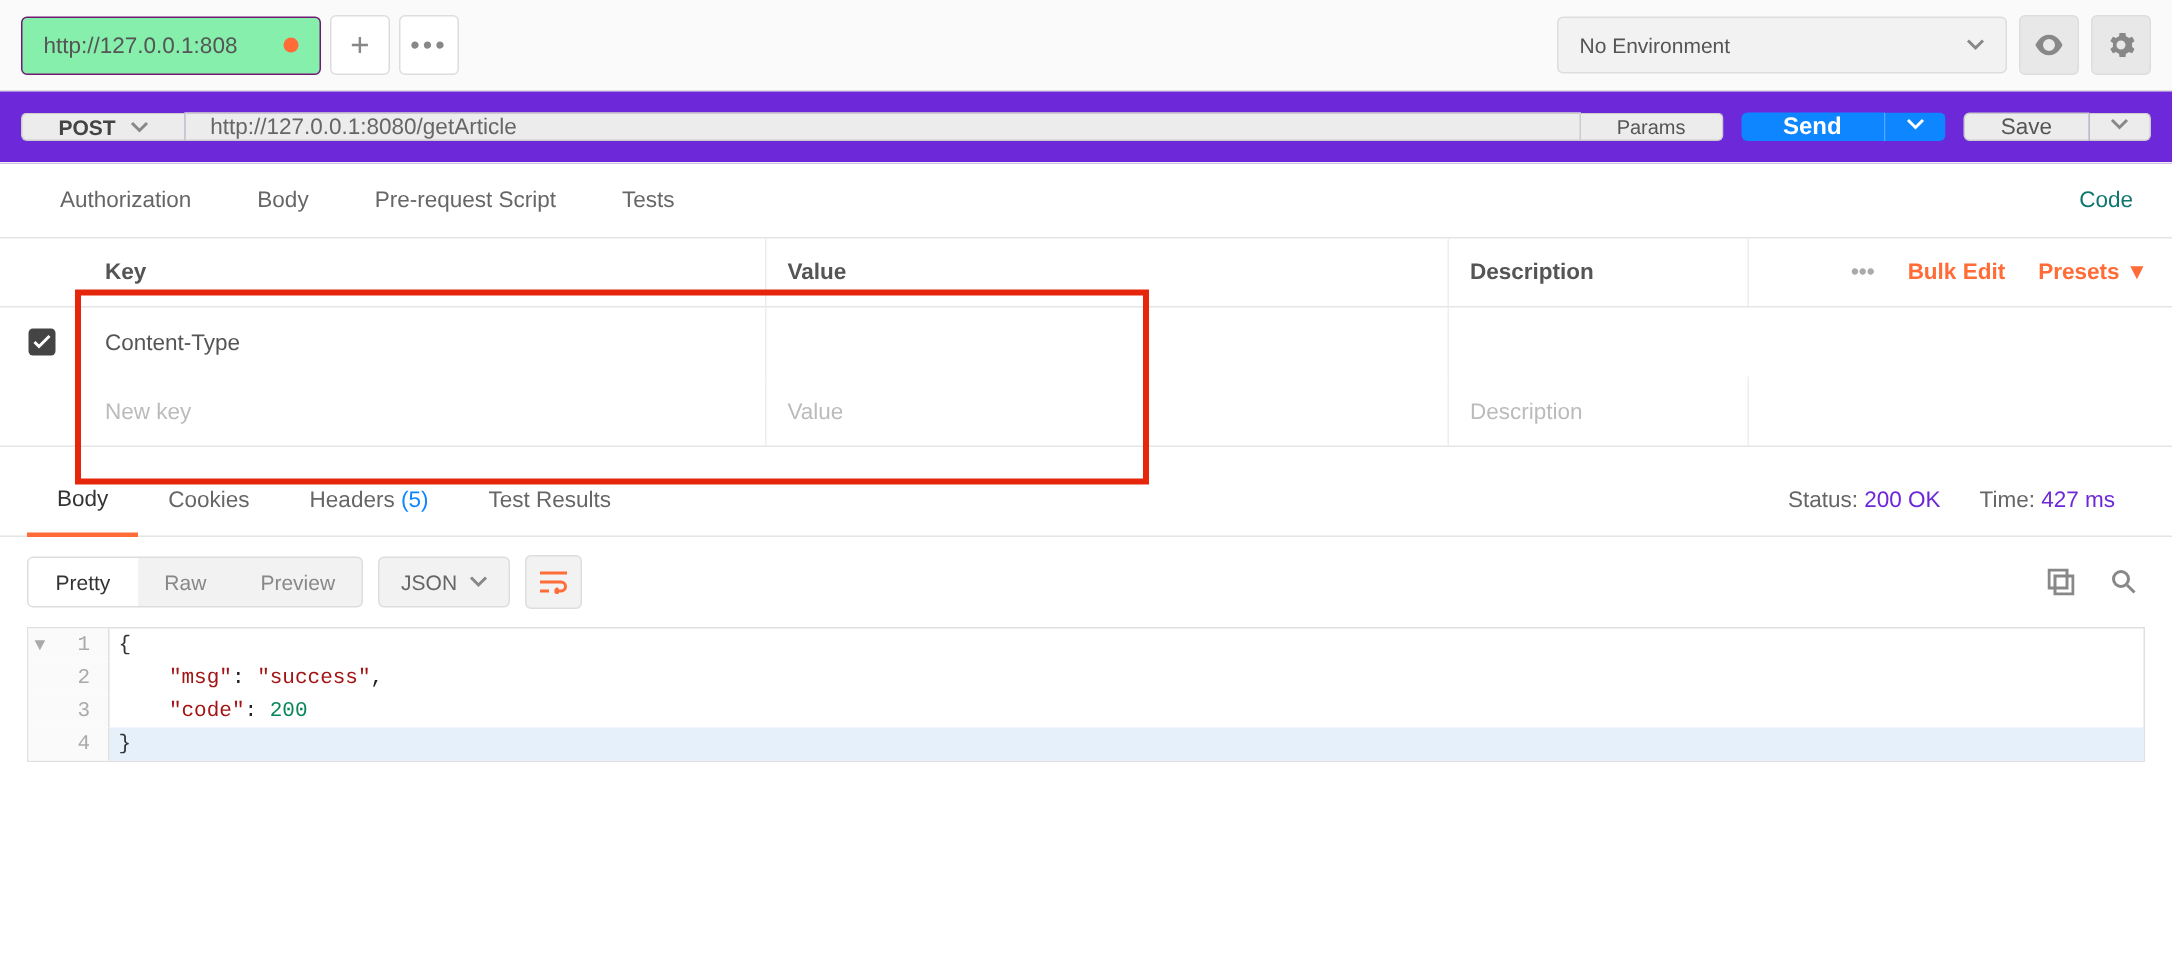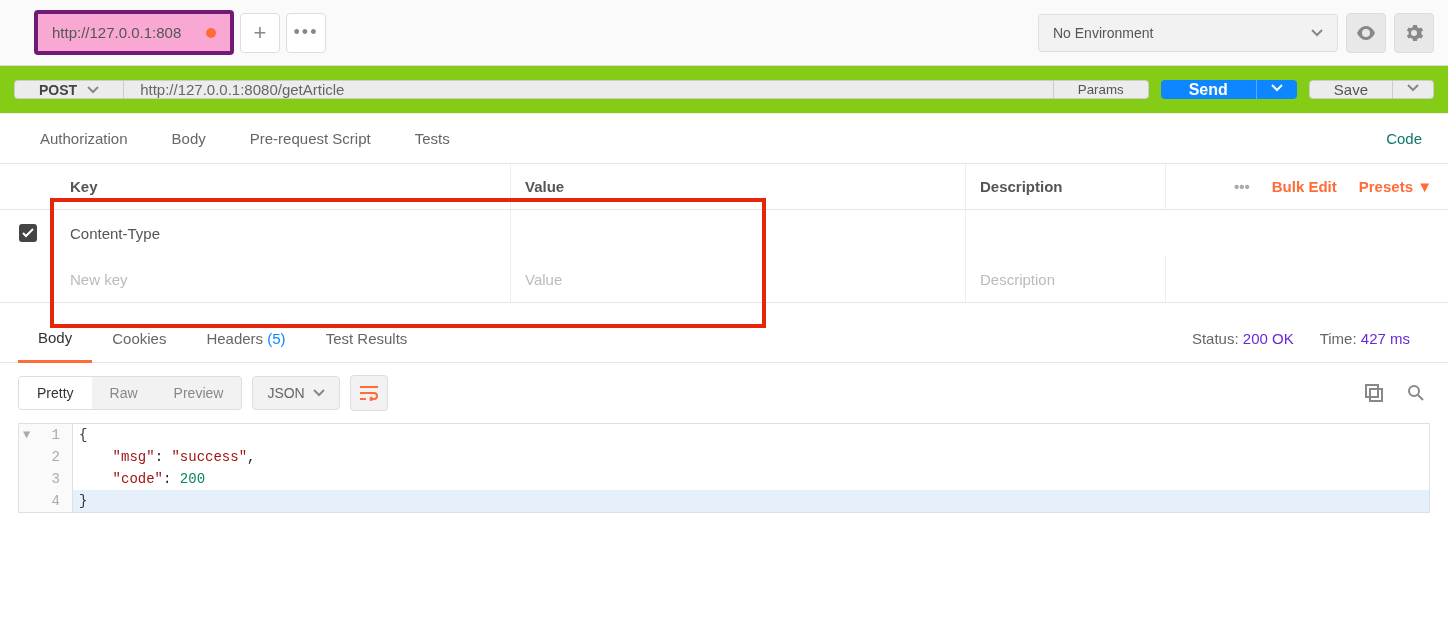--- a/index.html
+++ b/index.html
@@ -1,28 +1,28 @@
 <!DOCTYPE html>
 <html><head>
 <meta charset="utf-8">
 <style>
 * { box-sizing: border-box; margin: 0; padding: 0; }
 body { font-family: -apple-system, BlinkMacSystemFont, "Segoe UI", Helvetica, Arial, sans-serif; font-size: 14px; color: #333; background: #fff; width: 1448px; }
 
 .top-bar { display: flex; justify-content: space-between; align-items: center; padding: 10px 14px; border-bottom: 1px solid #ddd; background: #fafafa; }
 .tabs-area { display: flex; align-items: center; gap: 6px; }
-.tab { display: flex; align-items: center; background: #f9a8d4; border: 4px solid #701a75; border-radius: 4px; padding: 10px 14px; gap: 8px; min-width: 200px; margin-left: 20px; }
+.tab { display: flex; align-items: center; background: #86efac; border: 1px solid #701a75; border-radius: 4px; padding: 10px 14px; gap: 8px; min-width: 200px; }
 .tab-title { color: #555; font-size: 15px; overflow: hidden; white-space: nowrap; text-overflow: ellipsis; max-width: 140px; }
 .tab-dot { width: 10px; height: 10px; border-radius: 50%; background: #ff6c37; margin-left: auto; }
 .sq-btn { width: 40px; height: 40px; border: 1px solid #ddd; border-radius: 4px; background: #fff; display:flex; align-items:center; justify-content:center; color:#888; cursor:pointer; }
 .top-right { display:flex; align-items:center; gap: 8px; }
 .env-select { display:flex; align-items:center; justify-content:space-between; border:1px solid #ddd; border-radius:4px; background:#f2f2f2; padding: 10px 14px; width: 300px; color:#555; cursor:pointer; }
 .icon-btn { width: 40px; height: 40px; background:#e8e8e8; border:1px solid #ddd; border-radius:4px; display:flex; align-items:center; justify-content:center; color:#777; cursor:pointer; }
 
-.req-bar { display:flex; align-items:stretch; padding: 14px; gap: 0; background:#84cc16; border-bottom:1px solid #eee; }
+.req-bar { display:flex; align-items:stretch; padding: 14px; gap: 0; background:#6d28d9; border-bottom:1px solid #eee; }
 .method-dd { display:flex; align-items:center; gap:10px; border:1px solid #ccc; border-right:none; border-radius:4px 0 0 4px; padding: 0 24px; background:#ececec; color:#444; font-weight:600; cursor:pointer; }
 .url-input { flex:1; border:1px solid #ccc; padding: 0 16px; font-size:15px; color:#666; background:#ececec; outline:none; }
 .params-btn { border:1px solid #ccc; border-left:none; border-radius:0 4px 4px 0; padding: 0 24px; background:#ececec; color:#555; cursor:pointer; }
 .send-btn-group { display:flex; margin-left: 12px; }
 .send-btn { background:#0d86ff; color:#fff; border:none; padding: 0 28px; font-size:16px; font-weight:600; border-radius:4px 0 0 4px; cursor:pointer; }
 .send-dd-btn { background:#0d86ff; color:#fff; border:none; border-left:1px solid rgba(255,255,255,0.3); padding: 0 14px; border-radius:0 4px 4px 0; cursor:pointer; }
 .save-btn-group { display:flex; margin-left: 12px; }
 .save-btn { background:#ececec; border:1px solid #ccc; padding: 0 24px; font-size:15px; color:#555; border-radius:4px 0 0 4px; cursor:pointer; }
 .save-dd-btn { background:#ececec; border:1px solid #ccc; border-left:none; padding: 0 14px; border-radius:0 4px 4px 0; cursor:pointer; color:#888; }
 

